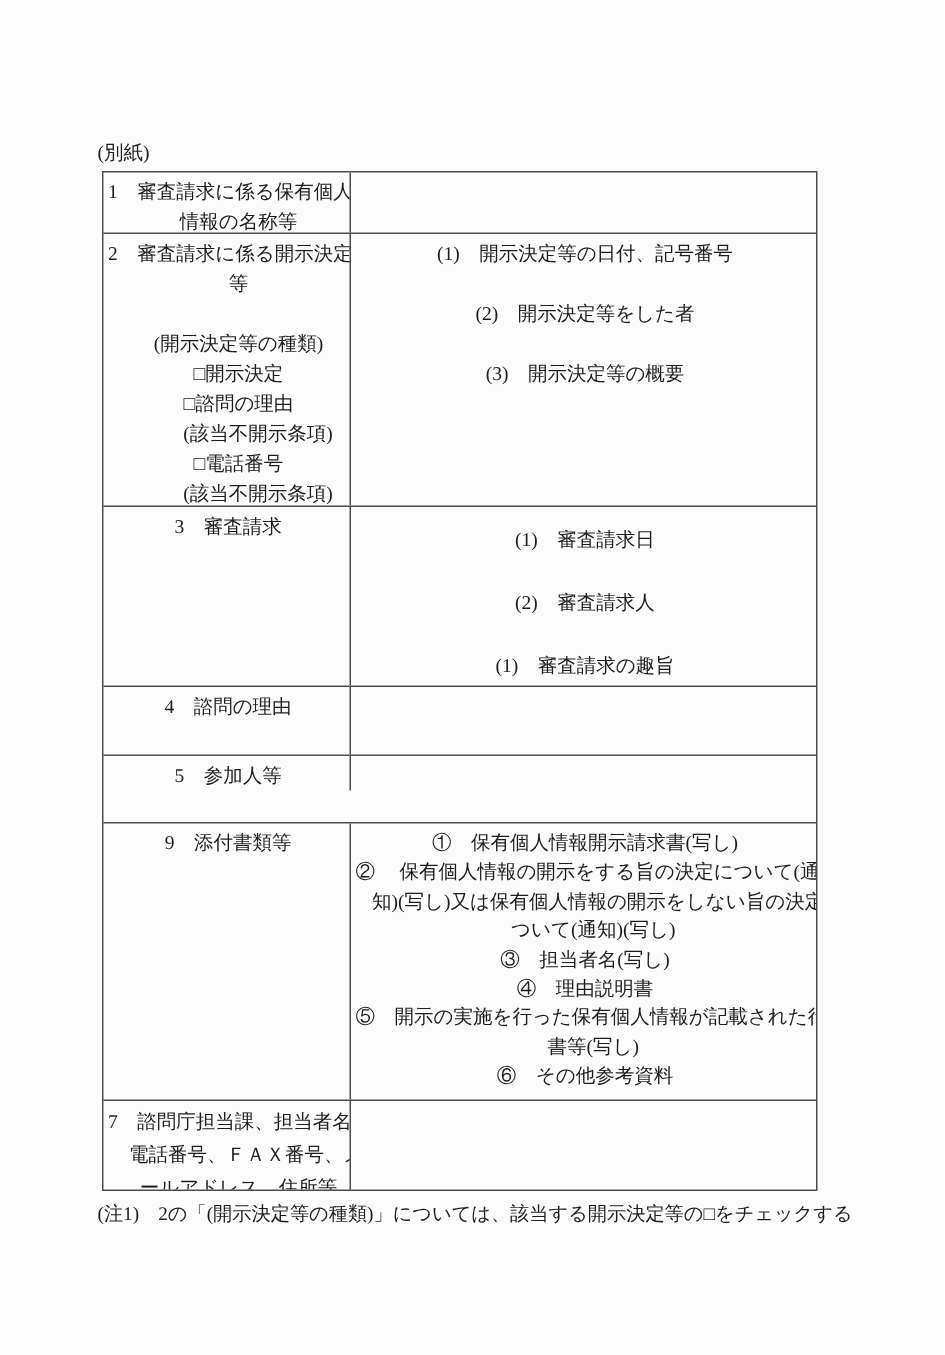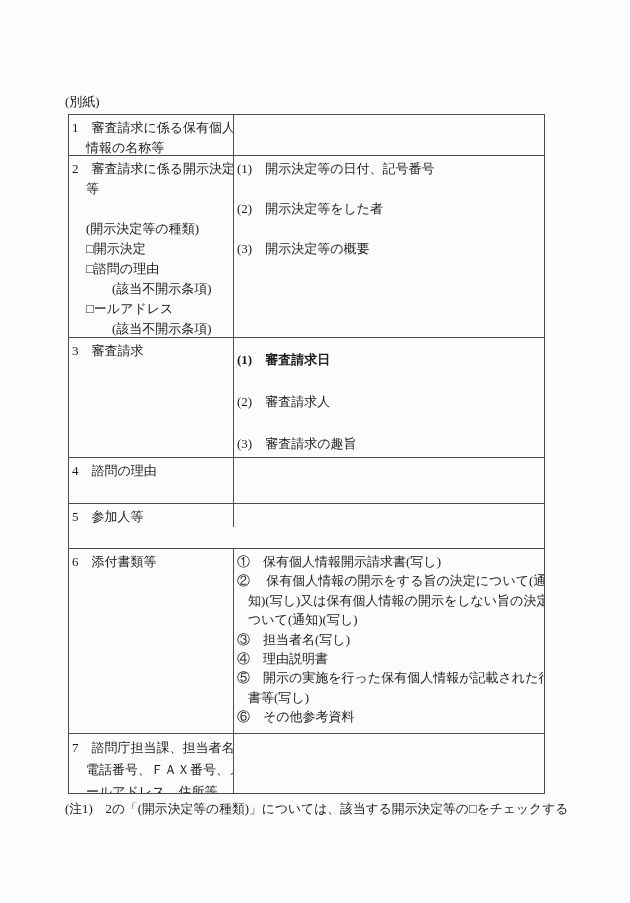--- a/index.html
+++ b/index.html
@@ -8,33 +8,33 @@
     background:#ffffff;
     font-family:"Liberation Serif","DejaVu Serif",serif;
     color:#1c1c1c;
   }
   .sheet{position:relative;width:629px;height:903px;background:#fcfcfc;overflow:hidden;}
   .note{position:absolute;left:65px;top:93px;font-size:13px;line-height:18px;}
   .tbl{
     position:absolute;left:68px;top:114px;width:475px;
     border:1px solid #4d4d4d;background:transparent;
   }
-  .row{display:flex;border-bottom:1px solid #4d4d4d;box-sizing:border-box;}
+  .row{display:flex;border-bottom:1px solid #4d4d4d;box-sizing:border-box;text-align:center;}
   .row:last-child{border-bottom:none;}
   .cl{width:165px;min-width:165px;border-right:1px solid #4d4d4d;box-sizing:border-box;
       padding:3px 1px 0 3px;overflow:hidden;}
   .cr{flex:1;box-sizing:border-box;padding:3px 1px 0 3px;overflow:hidden;}
   .h1{height:41px;}.h2{height:182px;}.h3{height:120px;}
   .h4{height:46px;}.h5{height:45px;flex-direction:column;}.h6{height:185px;}.h7{height:59px;}
   .line{font-size:13px;line-height:20px;height:20px;white-space:nowrap;}
   .cont{padding-left:14px;}
   .ind2{padding-left:40px;}
   .g20{margin-top:20px;}
   .g22{margin-top:22px;}
-  .m9{margin-top:9px;font-weight:bold;}
+  .m9{margin-top:9px;}
   .r6line{font-size:13px;line-height:19.4px;height:19.4px;white-space:nowrap;}
   .r6cont{padding-left:11px;}
   .r7line{line-height:22px;height:22px;}
   .foot{position:absolute;left:65px;top:800px;font-size:12.8px;line-height:18px;white-space:nowrap;}
 </style>
 </head>
 <body>
 
 <div class="sheet">
 
@@ -52,58 +52,58 @@
 
     <div class="row h2">
       <div class="cl">
         <div class="line">2　審査請求に係る開示決定</div>
         <div class="line cont">等</div>
         <div class="line"></div>
         <div class="line cont">(開示決定等の種類)</div>
         <div class="line cont">□開示決定</div>
         <div class="line cont">□諮問の理由</div>
         <div class="line ind2">(該当不開示条項)</div>
-        <div class="line cont">□ールアドレス</div>
+        <div class="line cont">□電話番号</div>
         <div class="line ind2">(該当不開示条項)</div>
       </div>
       <div class="cr">
         <div class="line">(1)　開示決定等の日付、記号番号</div>
         <div class="line g20">(2)　開示決定等をした者</div>
         <div class="line g20">(3)　開示決定等の概要</div>
       </div>
     </div>
 
     <div class="row h3">
       <div class="cl">
         <div class="line">3　審査請求</div>
       </div>
       <div class="cr">
         <div class="line m9">(1)　審査請求日</div>
         <div class="line g22">(2)　審査請求人</div>
-        <div class="line g22">(3)　審査請求の趣旨</div>
+        <div class="line g22">(1)　審査請求の趣旨</div>
       </div>
     </div>
 
     <div class="row h4">
       <div class="cl">
         <div class="line">4　諮問の理由</div>
       </div>
       <div class="cr"></div>
     </div>
 
     <div class="row h5">
       <div class="cl">
         <div class="line">5　参加人等</div>
       </div>
       <div class="cr"></div>
     </div>
 
     <div class="row h6">
       <div class="cl">
-        <div class="line">6　添付書類等</div>
+        <div class="line">9　添付書類等</div>
       </div>
       <div class="cr">
         <div class="r6line">①　保有個人情報開示請求書(写し)</div>
         <div class="r6line">②　 保有個人情報の開示をする旨の決定について(通</div>
         <div class="r6line r6cont">知)(写し)又は保有個人情報の開示をしない旨の決定に</div>
         <div class="r6line r6cont">ついて(通知)(写し)</div>
         <div class="r6line">③　担当者名(写し)</div>
         <div class="r6line">④　理由説明書</div>
         <div class="r6line">⑤　開示の実施を行った保有個人情報が記載された行政文</div>
         <div class="r6line r6cont">書等(写し)</div>

